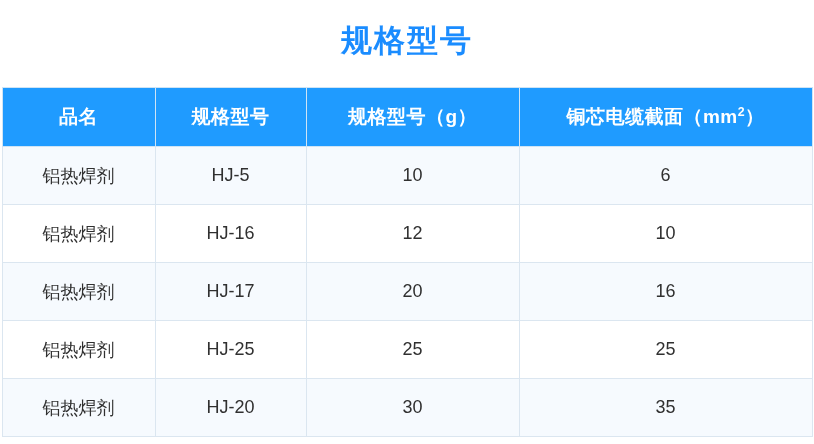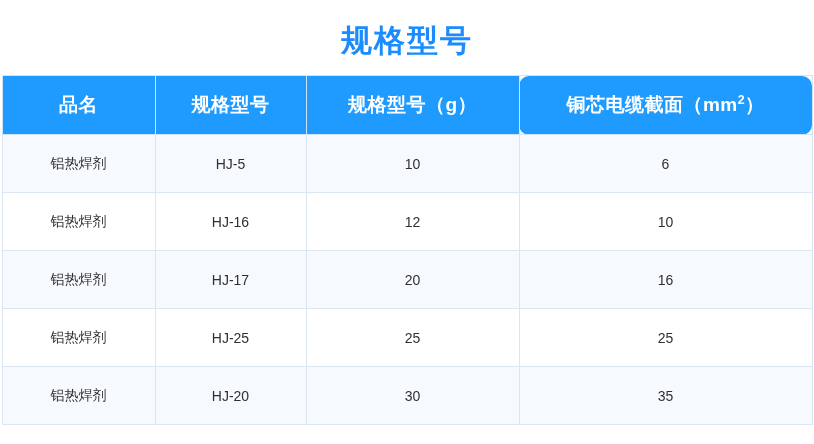--- a/index.html
+++ b/index.html
@@ -24,54 +24,54 @@
     color: #1a8cff;
     font-size: 31px;
     font-weight: bold;
     letter-spacing: 2px;
     padding-top: 22px;
     padding-bottom: 16px;
     line-height: 1.2;
   }
   table.spec-table {
     width: 798px;
-    margin: 0 auto;
+    margin: 12px auto;
     border-collapse: collapse;
     table-layout: fixed;
   }
   table.spec-table th {
     background: #1f9bff;
     color: #ffffff;
     font-size: 19px;
     font-weight: bold;
     height: 56px;
     border: 1px solid #cfe4f5;
     text-align: center;
     vertical-align: middle;
     letter-spacing: 0.5px;
   }
   table.spec-table td {
-    font-size: 14px;
+    font-size: 18px;
     color: #303030;
     height: 55px;
     border: 1px solid #dbe6f0;
     text-align: center;
     vertical-align: middle;
     background: #ffffff;
   }
   table.spec-table tbody tr:nth-child(odd) td {
     background: #f6fafe;
   }
   table.spec-table tbody tr:nth-child(even) td {
     background: #ffffff;
   }
   .col-1 { width: 150px; }
   .col-2 { width: 148px; }
   .col-3 { width: 210px; }
-  .col-4 { width: 290px; border-radius: 10px; }
+  .col-4 { width: 290px; }
   sup {
     font-size: 0.65em;
     vertical-align: super;
   }
 </style>
 </head>
 <body>
 
 <div class="page">
 

